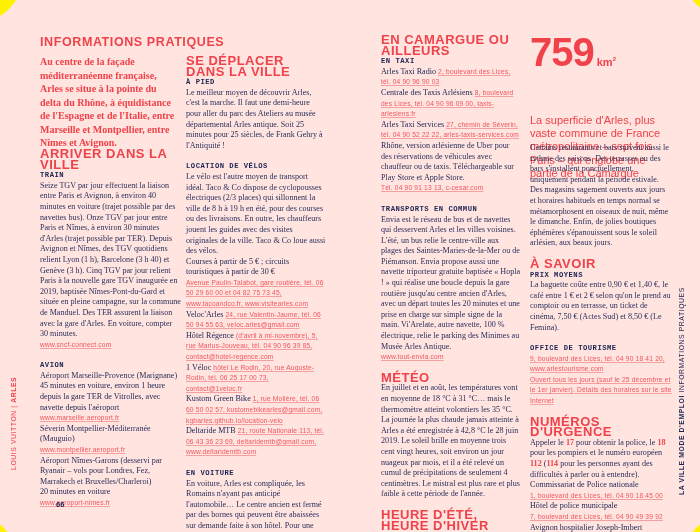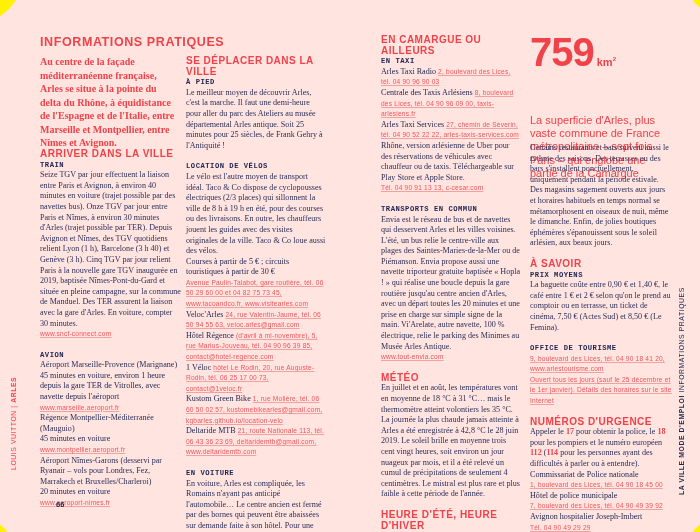--- a/index.html
+++ b/index.html
@@ -9,21 +9,21 @@
     font-family:"Liberation Serif","DejaVu Serif",serif;
     color:#2a2f5a;
   }
   .corner { position:absolute; background:#fff200; }
   .corner.tl { left:-30px; top:-30px; width:55px; height:55px; border-radius:0 0 55px 0; clip-path: inset(30px 0 0 30px); }
   .corner.bl { left:-30px; bottom:-30px; width:48px; height:48px; border-radius:0 48px 0 0; }
   .corner.tr { right:-30px; top:-30px; width:48px; height:48px; border-radius:0 0 0 48px; }
   .corner.br { right:-30px; bottom:-30px; width:48px; height:48px; border-radius:48px 0 0 0; }
   .col { position:absolute; font-size:8.1px; line-height:10.6px; }
   .col p { margin:0; }
-  .h-red { font-family:"Liberation Sans","DejaVu Sans",sans-serif; color:#f0424a; font-weight:bold; font-size:10px; letter-spacing:0.5px; text-transform:uppercase; margin:0 0 1px 0; }
+  .h-red { font-family:"Liberation Sans","DejaVu Sans",sans-serif; color:#f0424a; font-weight:bold; font-size:13px; letter-spacing:0.5px; text-transform:uppercase; margin:0 0 1px 0; }
   .h-navy { font-family:Liberation Mono, monospace; color:#1d2452; font-weight:bold; font-size:7.2px; letter-spacing:0.5px; text-transform:uppercase; margin:0 0 1px 0; }
   .title { position:absolute; left:40px; top:35px; font-family:"Liberation Sans","DejaVu Sans",sans-serif; color:#f0424a; font-weight:bold; font-size:12.5px; letter-spacing:0.6px; }
   .lead { position:absolute; left:40px; top:55px; width:140px; font-size:10px; line-height:13.5px; color:#f0424a; font-weight:bold;font-family:Liberation Serif, serif; }
   .link { font-family:"Liberation Sans","DejaVu Sans",sans-serif; color:#f0555c; font-size:6.6px; text-decoration:underline; text-decoration-color:#f5a0a0; letter-spacing:0.2px; }
   .b { font-weight:normal; color:#1d2452; }
   .gap { height:10px; }
   .big { position:absolute; left:530px; top:30px; font-family:"Liberation Sans","DejaVu Sans",sans-serif; color:#f0424a; }
   .big .num { font-size:40px; font-weight:bold; letter-spacing:-1px; }
   .big .unit { font-size:11px; font-weight:bold; margin-left:3px; }
   .big .unit sup { font-size:6px; }
@@ -47,22 +47,21 @@
 <div class="col" style="left:40px; top:149px; width:142px;">
   <p class="h-red">ARRIVER DANS LA VILLE</p>
   <p class="h-navy">TRAIN</p>
   <p>Seize TGV par jour effectuent la liaison entre Paris et Avignon, à environ 40 minutes en voiture (trajet possible par des navettes bus). Onze TGV par jour entre Paris et Nîmes, à environ 30 minutes d'Arles (trajet possible par TER). Depuis Avignon et Nîmes, des TGV quotidiens relient Lyon (1 h), Barcelone (3 h 40) et Genève (3 h). Cinq TGV par jour relient Paris à la nouvelle gare TGV inaugurée en 2019, baptisée Nîmes-Pont-du-Gard et située en pleine campagne, sur la commune de Manduel. Des TER assurent la liaison avec la gare d'Arles. En voiture, compter 30 minutes.</p>
   <p><a class="link">www.sncf-connect.com</a></p>
   <div class="gap"></div>
   <p class="h-navy">AVION</p>
   <p>Aéroport Marseille-Provence (Marignane)</p>
   <p class="b">45 minutes en voiture, environ 1 heure depuis la gare TER de Vitrolles, avec navette depuis l'aéroport</p>
   <p><a class="link">www.marseille.aeroport.fr</a></p>
-  <p>Régence Montpellier-Méditerranée (Mauguio)</p>
-  <p class="b">45 minutes en voiture</p>
+  <p>Séverin Montpellier-Méditerranée (Mauguio)</p>
   <p><a class="link">www.montpellier.aeroport.fr</a></p>
   <p>Aéroport Nîmes-Garons (desservi par Ryanair – vols pour Londres, Fez, Marrakech et Bruxelles/Charleroi)</p>
   <p class="b">20 minutes en voiture</p>
   <p><a class="link">www.aeroport-nimes.fr</a></p>
 </div>
 
 <div class="col" style="left:186px; top:56px; width:140px;">
   <p class="h-red">SE DÉPLACER DANS LA VILLE</p>
   <p class="h-navy">À PIED</p>
   <p>Le meilleur moyen de découvrir Arles, c'est la marche. Il faut une demi-heure pour aller du parc des Ateliers au musée départemental Arles antique. Soit 25 minutes pour 25 siècles, de Frank Gehry à l'Antiquité !</p>

